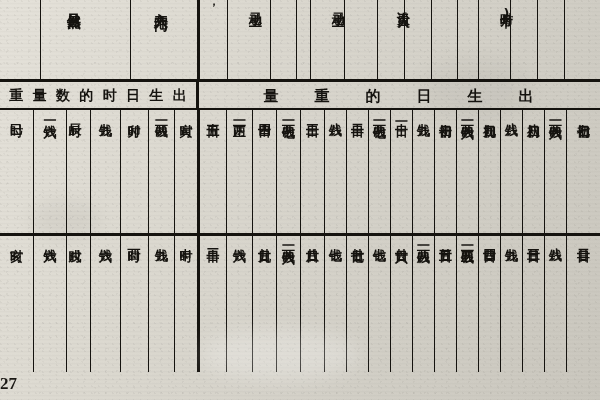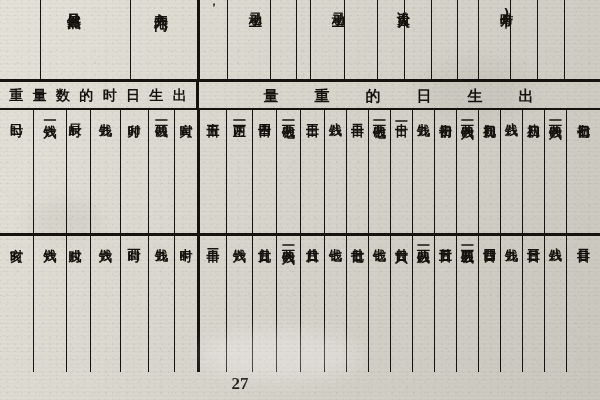--- a/index.html
+++ b/index.html
@@ -90,21 +90,21 @@
     display:flex;align-items:flex-start;justify-content:center;
     padding-top:3px;box-sizing:border-box;
   }
   .cellbox.top{top:0;height:123px;}
   .cellbox.bot{top:125px;height:137px;}
   .cellbox .vtext{font-size:13px;font-weight:700;}
 
   
   #pagenum{
     position:absolute;left:0;top:374px;width:480px;
-    text-align:center;font-size:17px;font-weight:700;
+    font-size:17px;font-weight:700;
     font-family:"Liberation Serif", serif;
     color:#1a1814;
   }
   
   .blotch{position:absolute;border-radius:50%;pointer-events:none;}
 </style>
 </head>
 <body>
 
 <div id="page">

